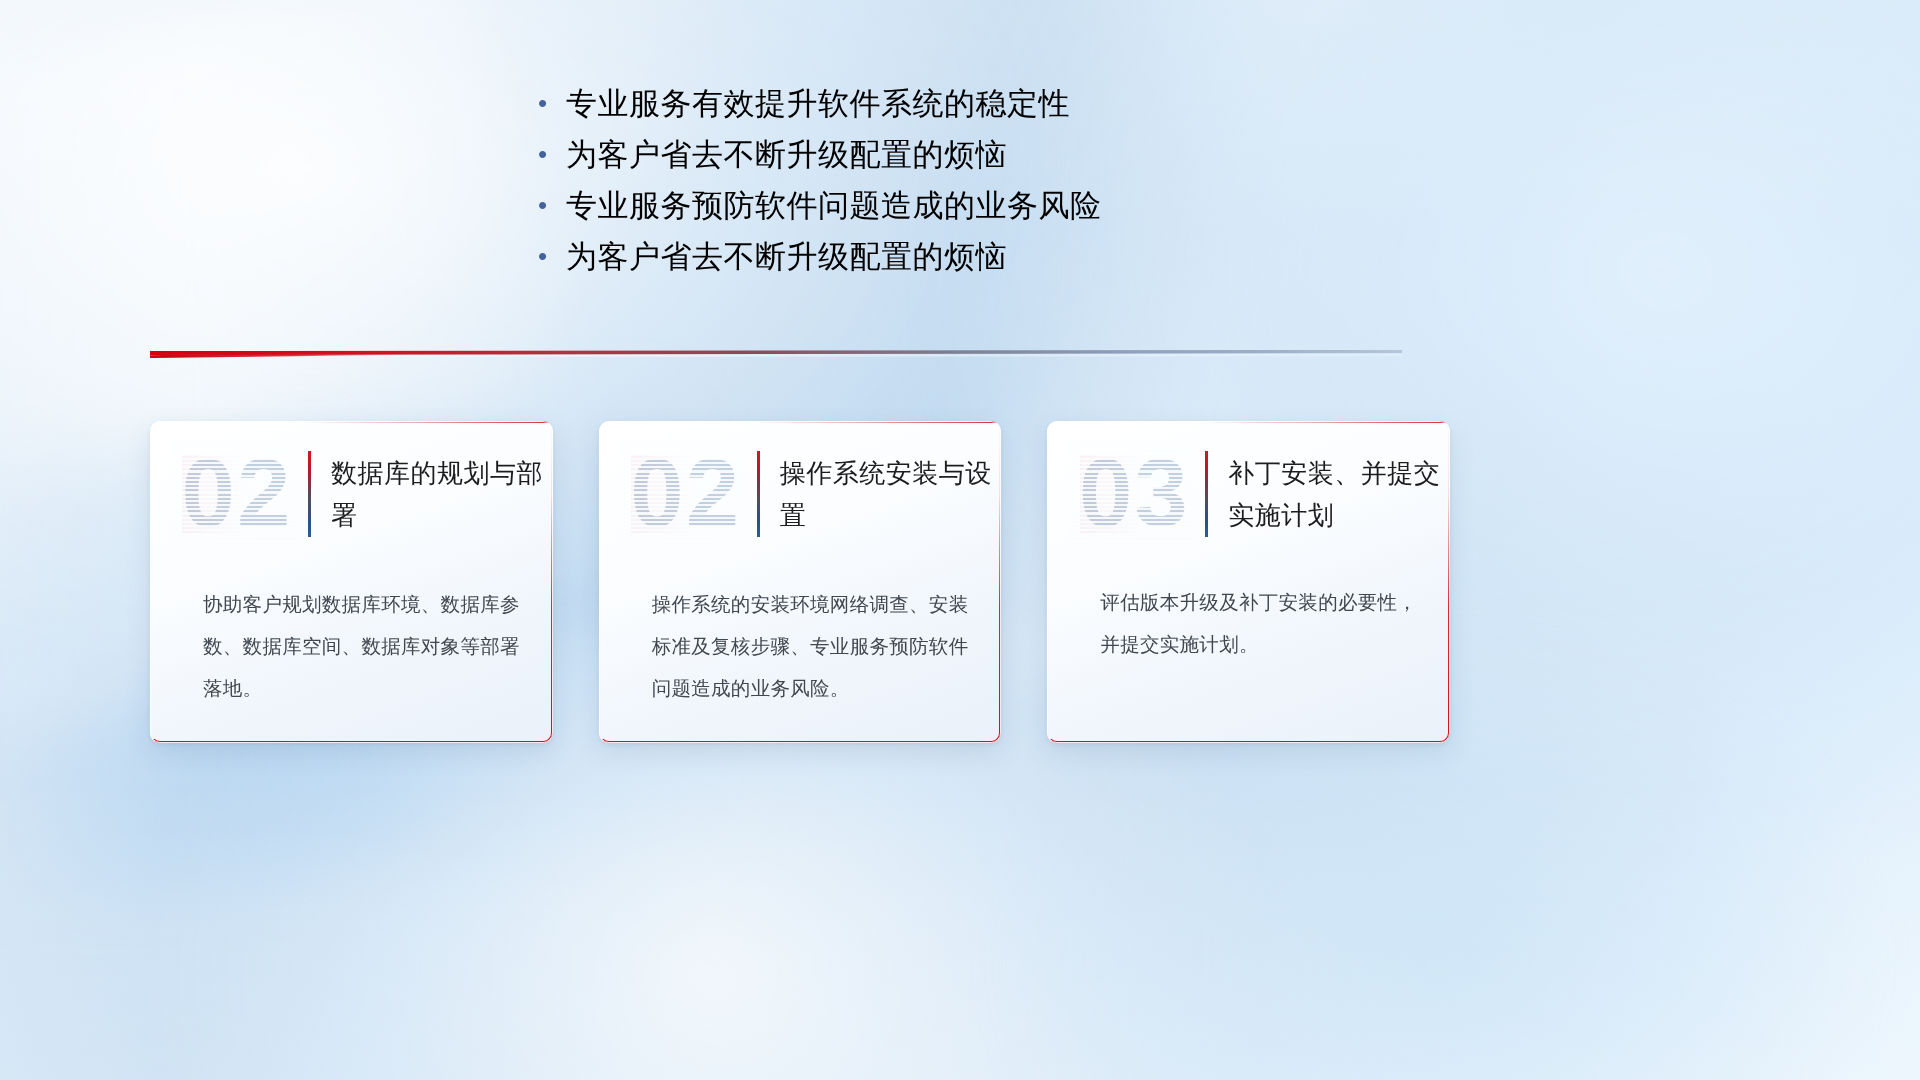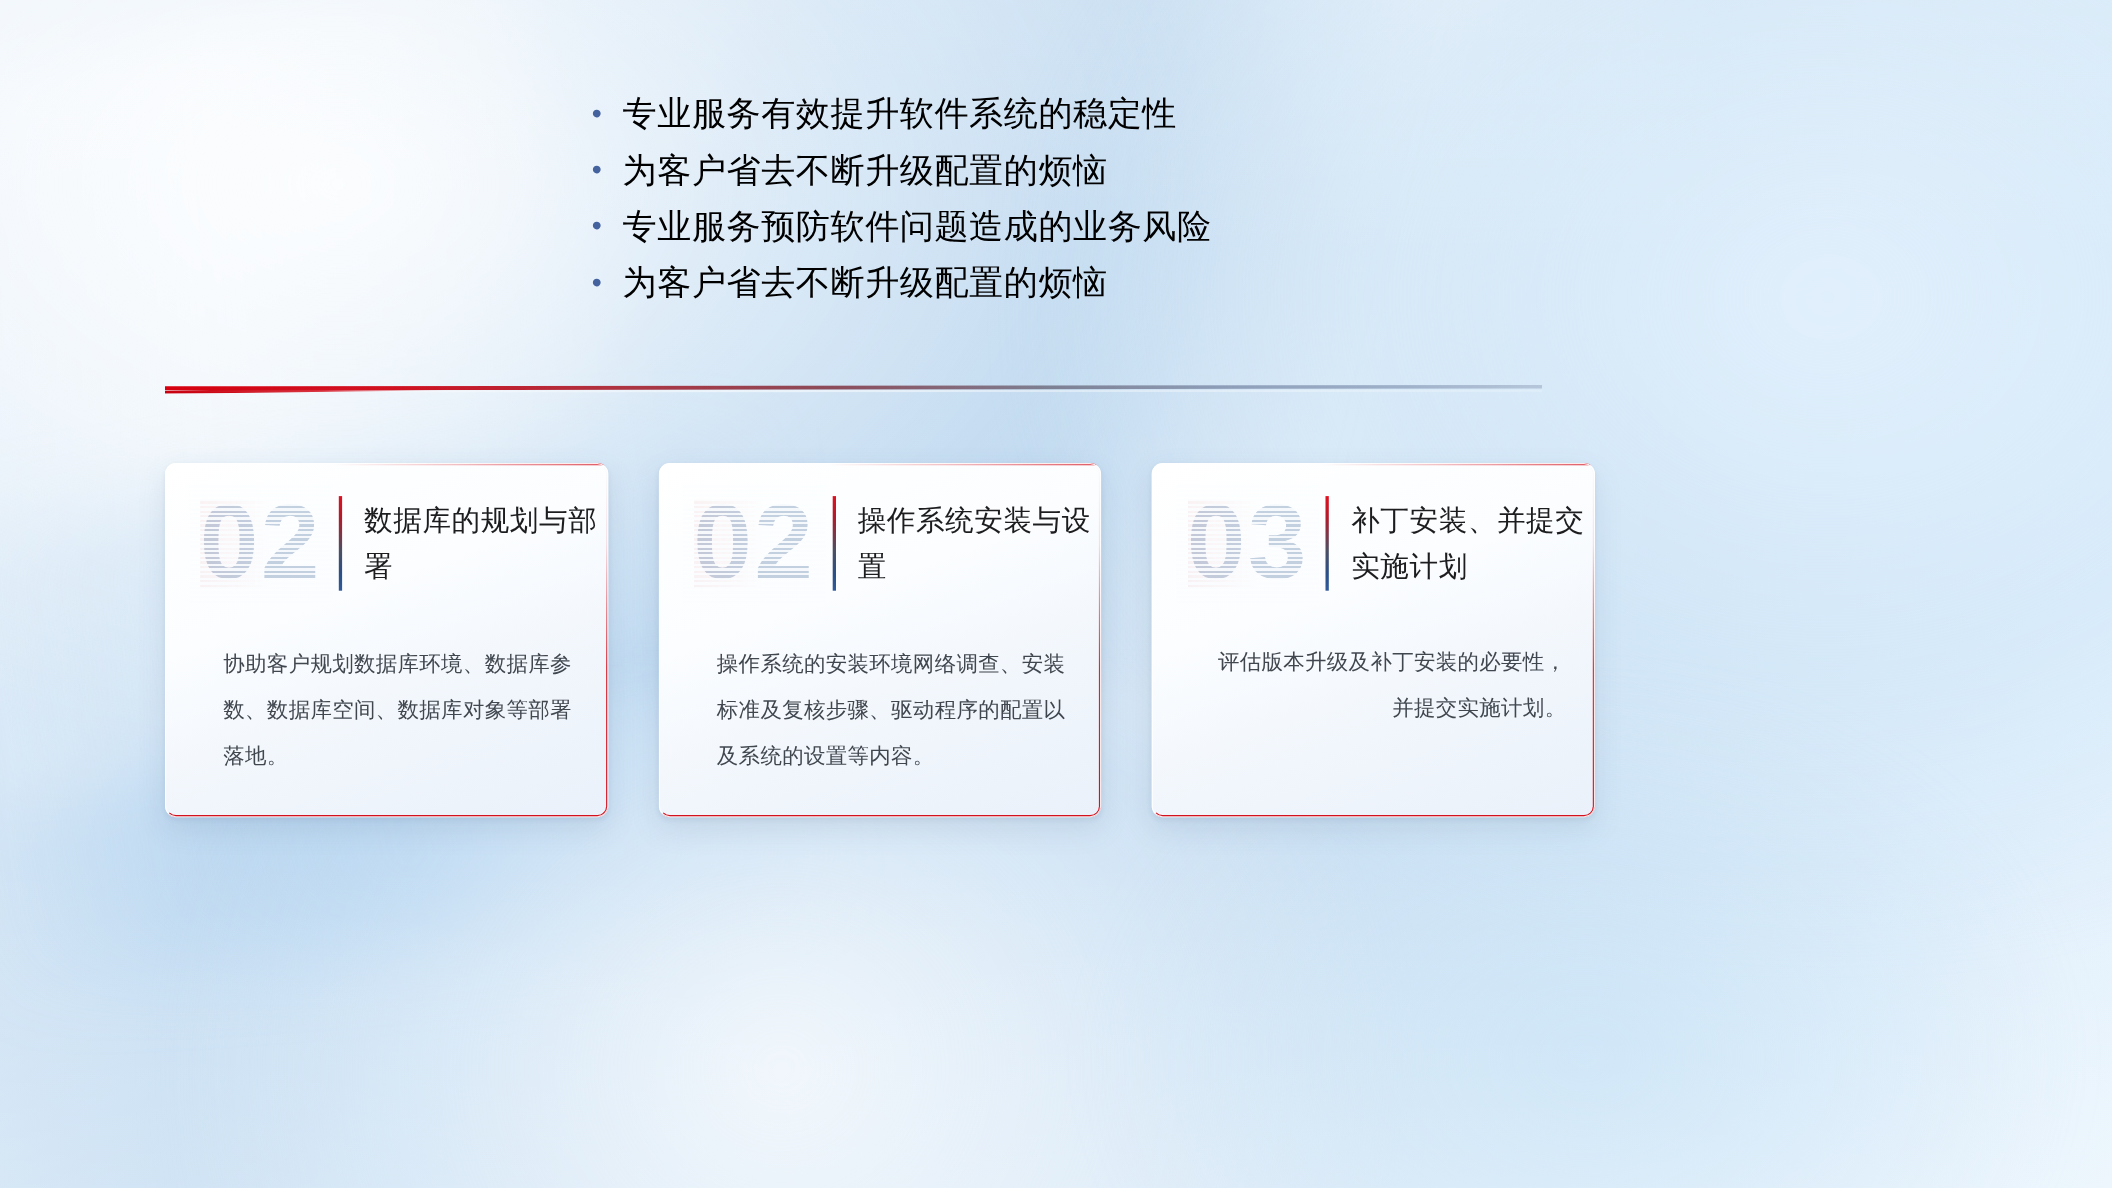--- a/index.html
+++ b/index.html
@@ -257,21 +257,21 @@
   .card-body{
     padding:16px 26px 0 26px;
     font-size:19.5px;
     line-height:42px;
     color:#41474f;
     letter-spacing:.3px;
     margin-left:27px;
   }
 
   
-  .card.card-3 .card-body{ padding-top:14px;text-align:right; }
+  .card.card-3 .card-body{ padding-top:14px; }
 </style>
 </head>
 <body>
 
 <div id="bg">
   <div class="bg-base"></div>
   <div class="bg-streak-1"></div>
   <div class="bg-streak-2"></div>
   <div class="bg-streak-3"></div>
   <div class="bg-glow-a"></div>
@@ -329,21 +329,21 @@
 
     <div class="card card-2">
       <div class="card-accent"></div>
       <div class="card-accent-top"></div>
       <div class="card-inner-line"></div>
       <div class="card-head">
         <div class="card-num">02</div>
         <div class="card-rule"></div>
         <div class="card-title">操作系统安装与设置</div>
       </div>
-      <div class="card-body">操作系统的安装环境网络调查、安装标准及复核步骤、驱动程序的配置以及系统的设置等内容。</div>
+      <div class="card-body">操作系统的安装环境网络调查、安装标准及复核步骤、专业服务预防软件问题造成的业务风险。</div>
     </div>
 
     <div class="card card-3">
       <div class="card-accent"></div>
       <div class="card-accent-top"></div>
       <div class="card-inner-line"></div>
       <div class="card-head">
         <div class="card-num">03</div>
         <div class="card-rule"></div>
         <div class="card-title">补丁安装、并提交实施计划</div>

